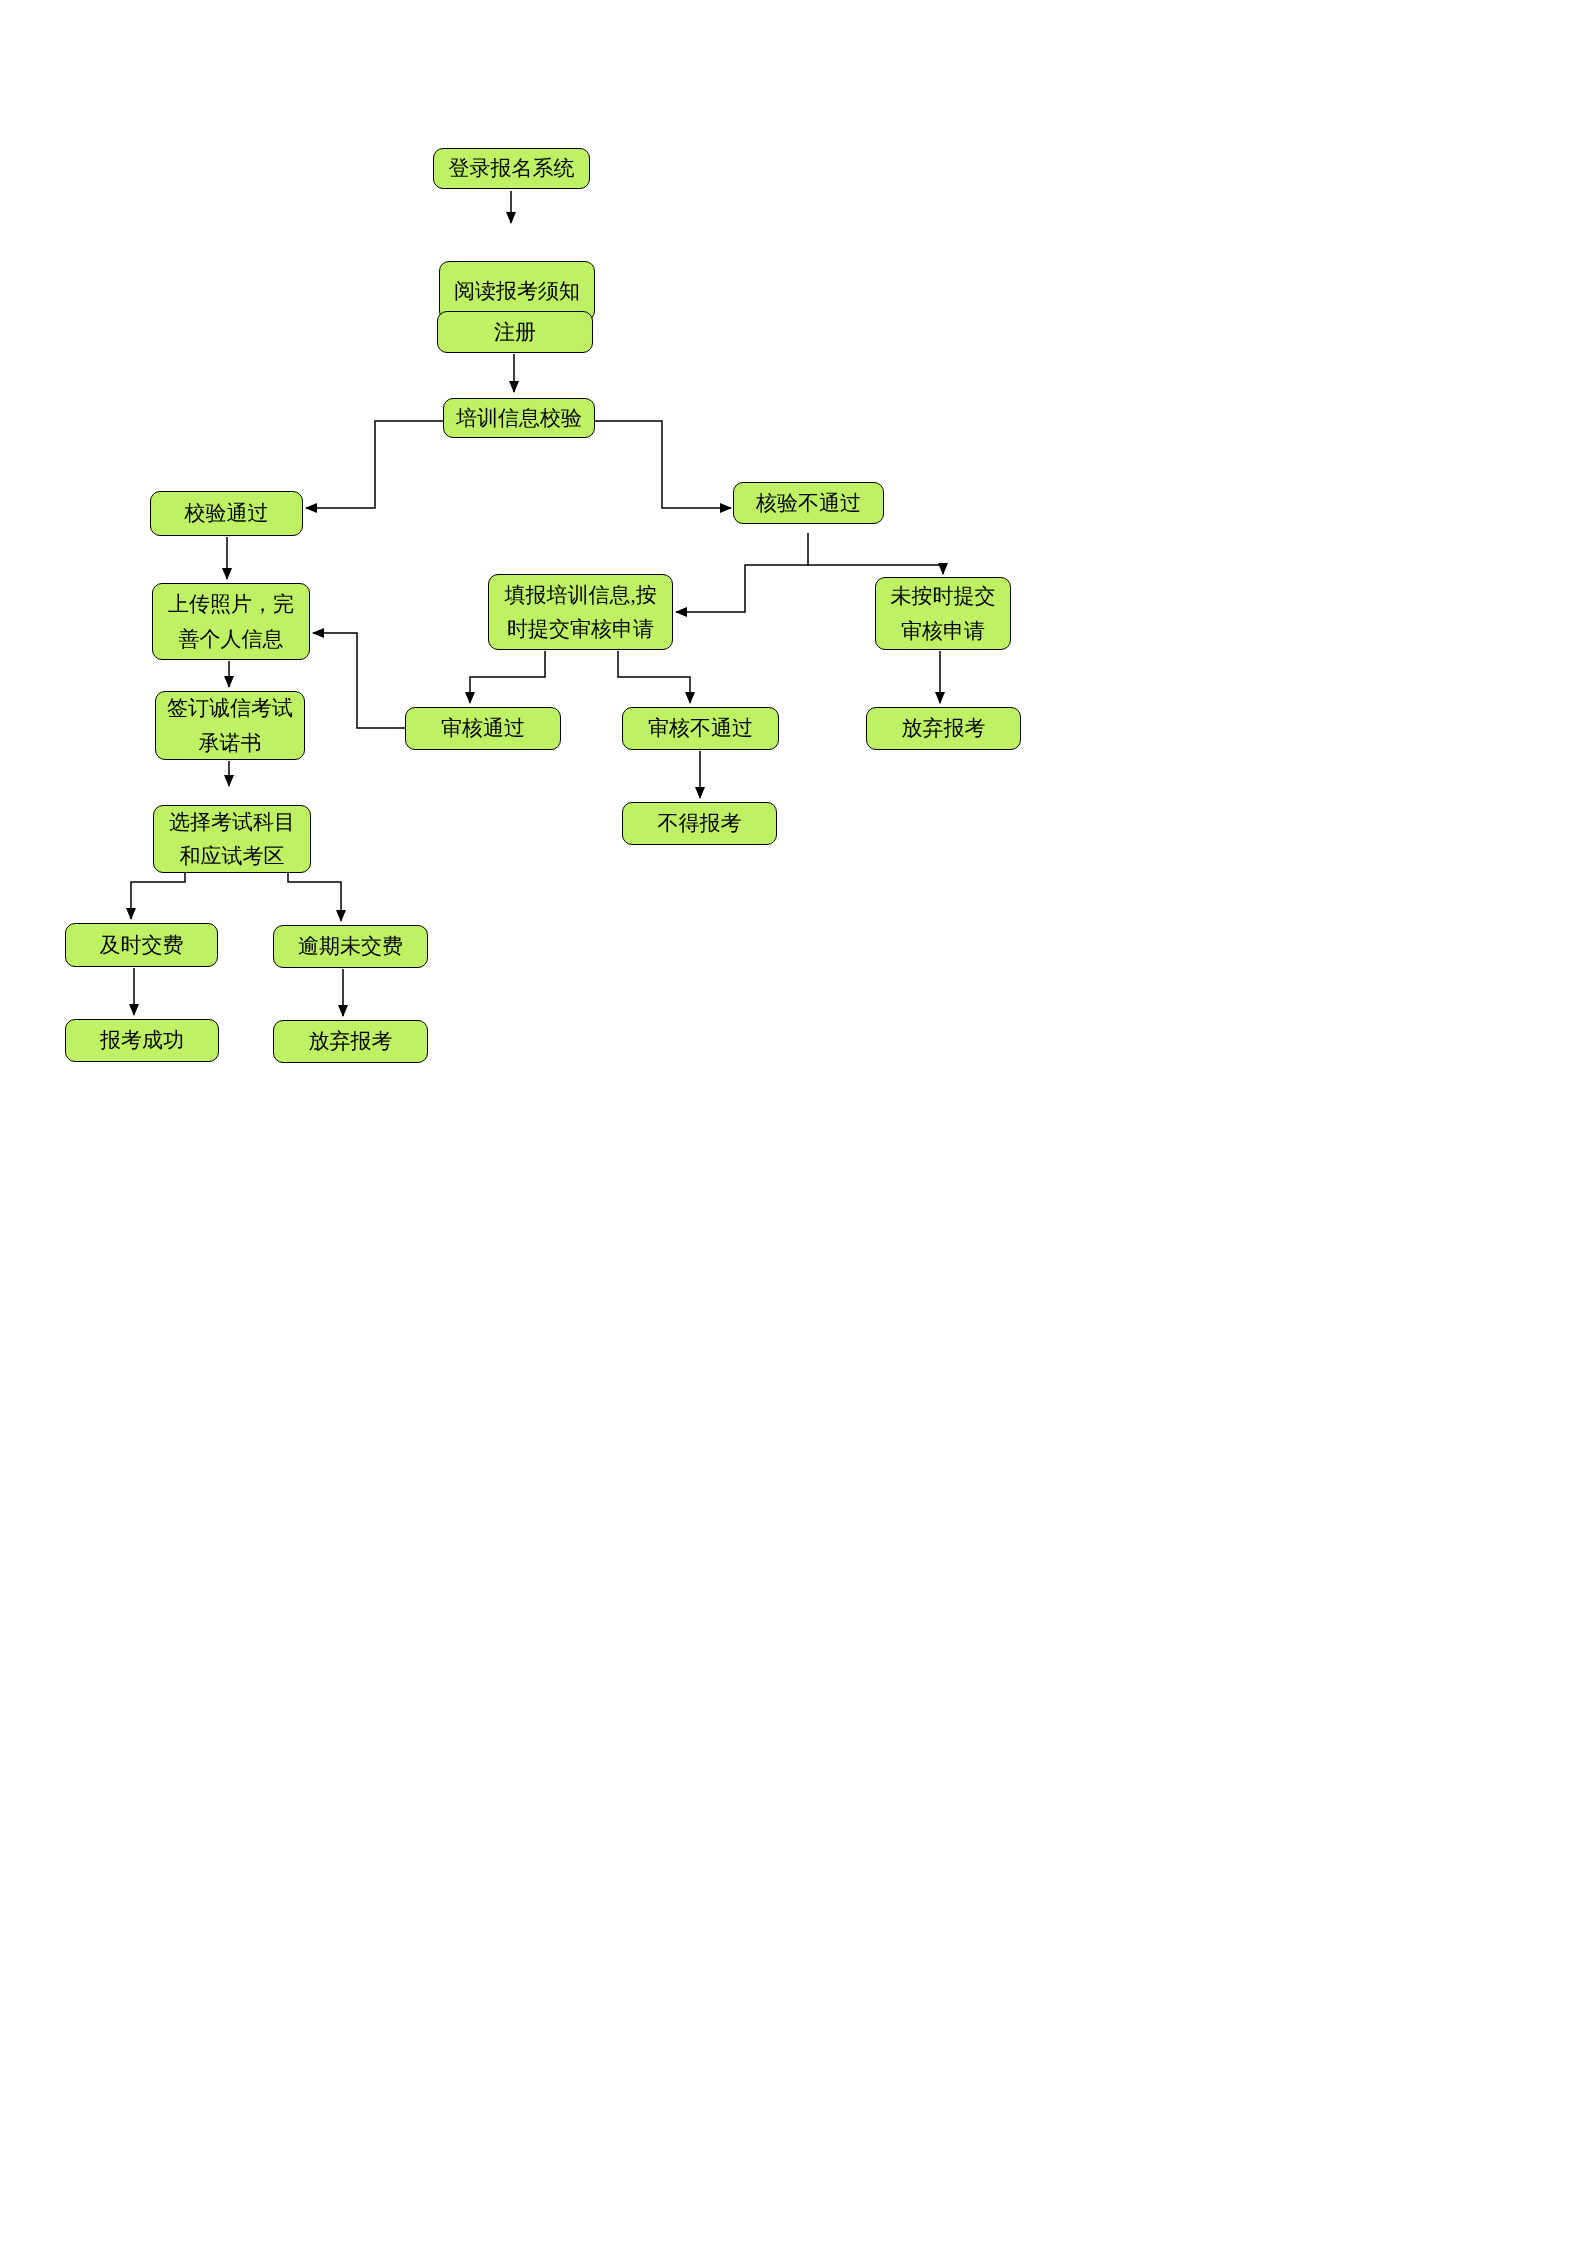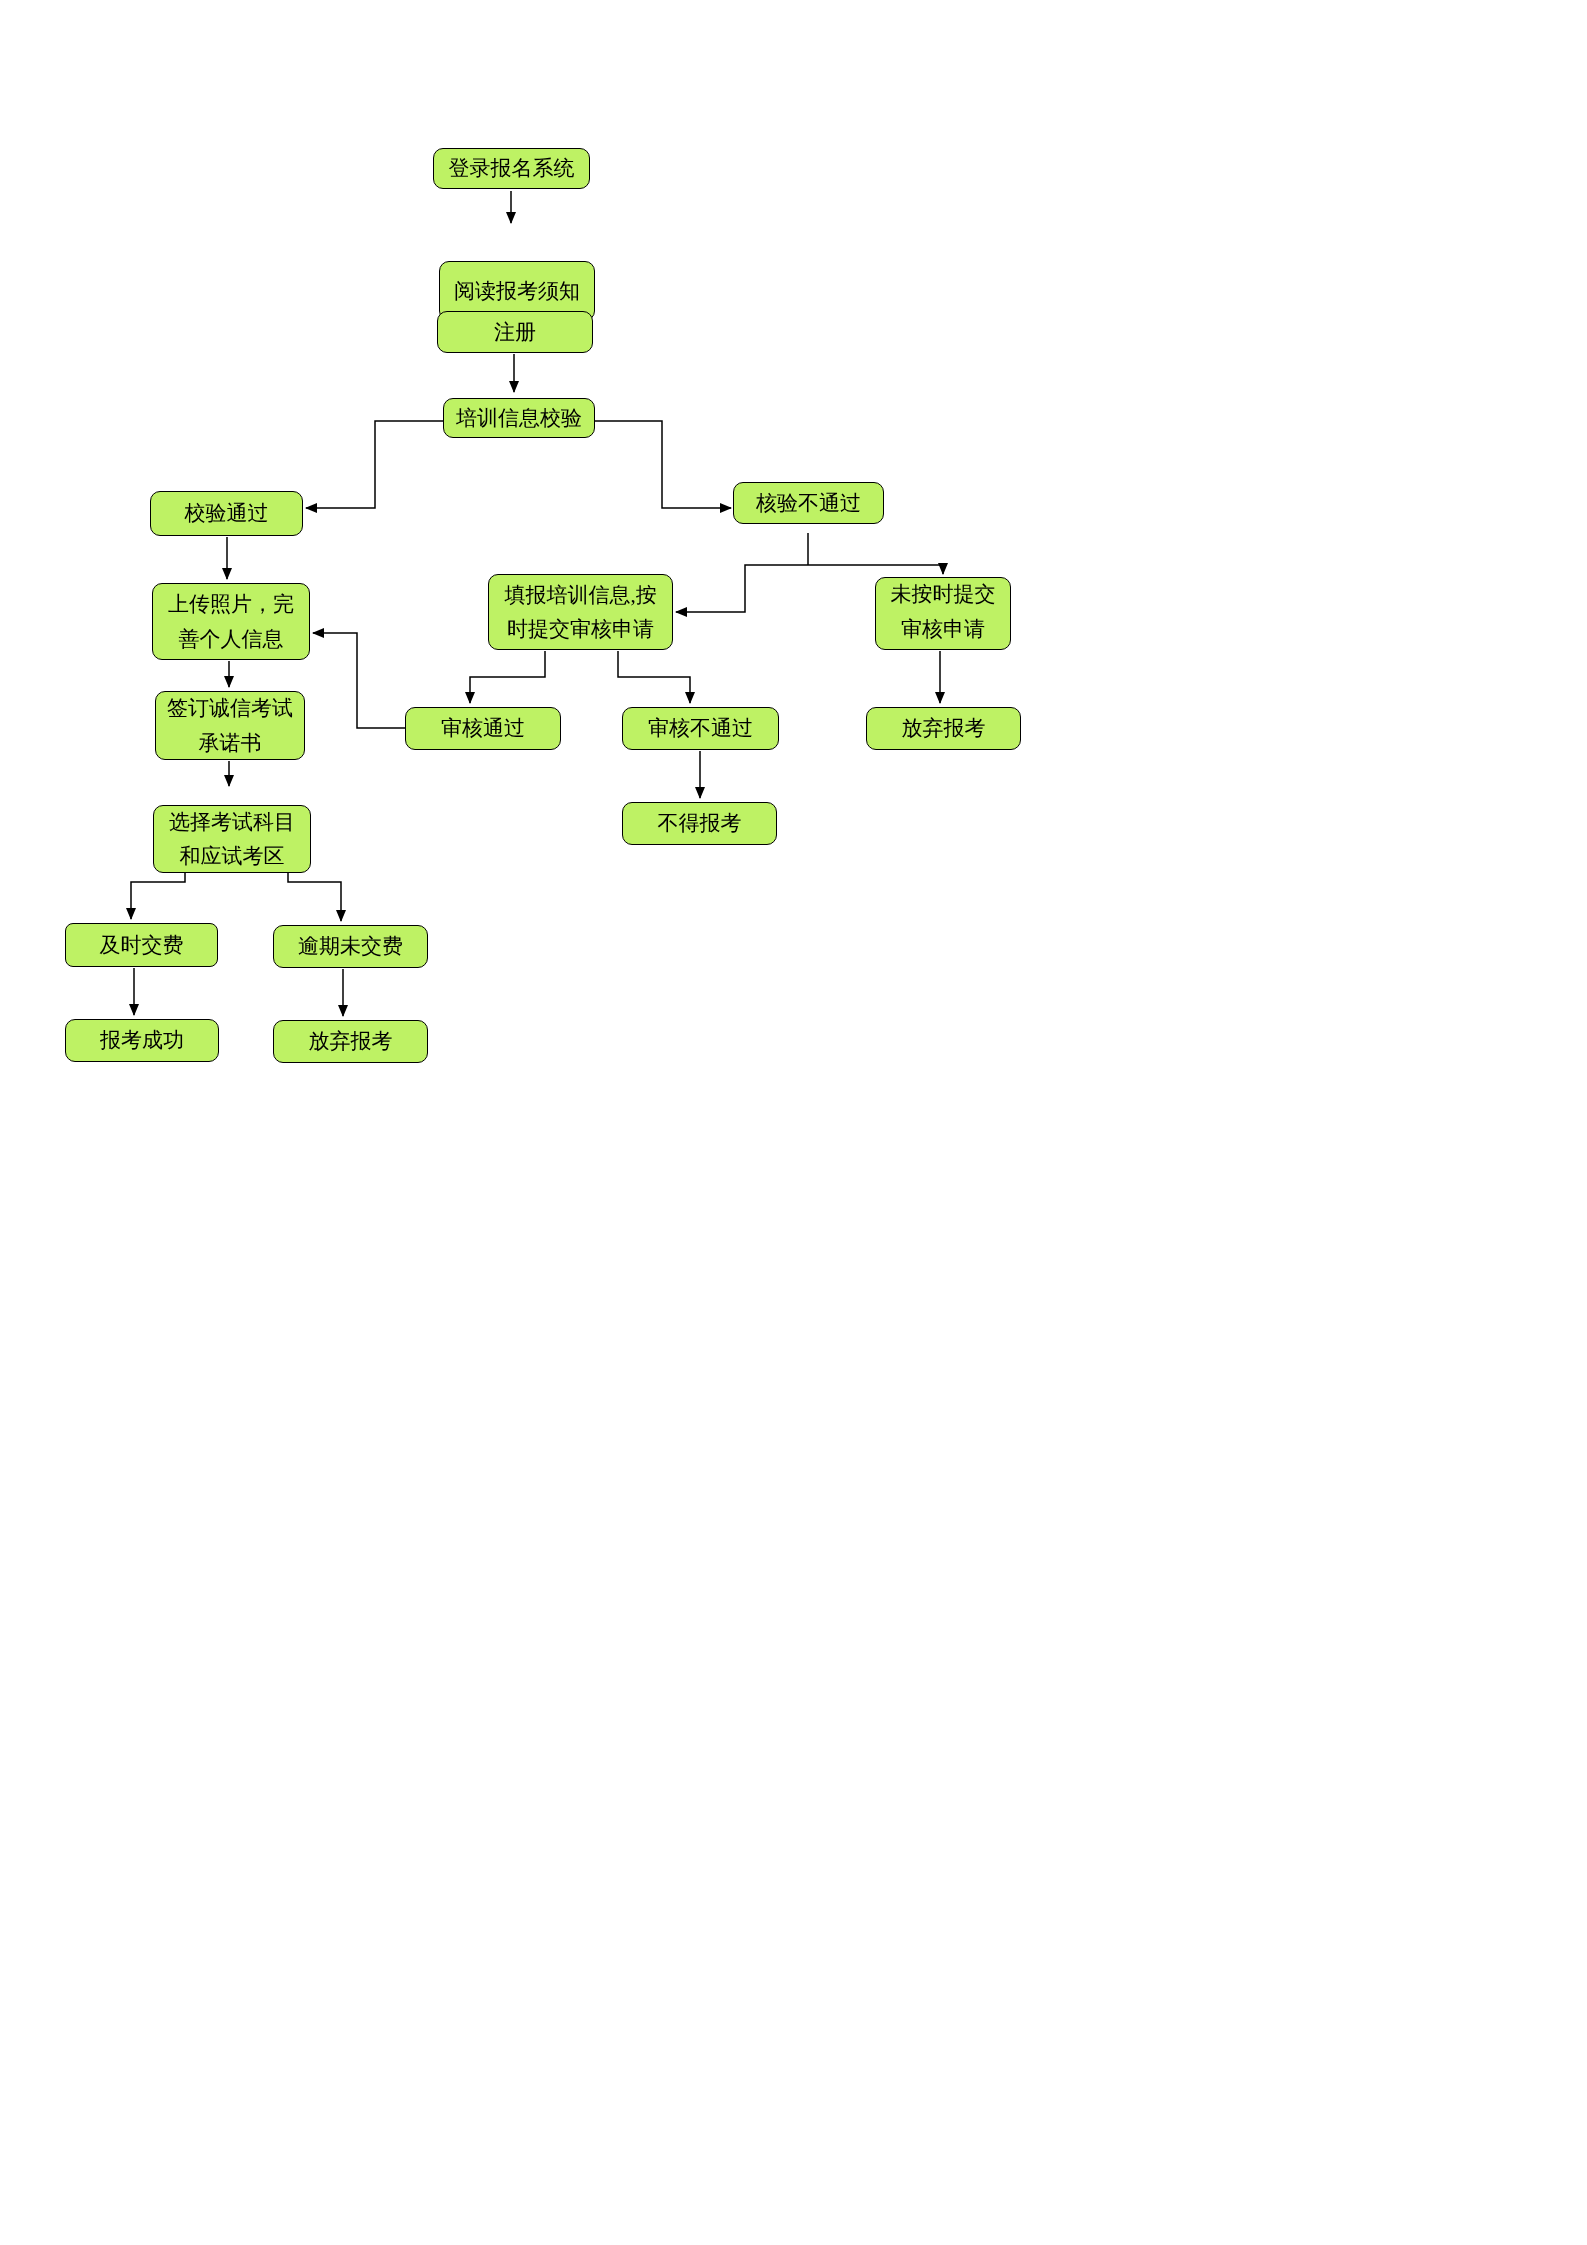--- a/index.html
+++ b/index.html
@@ -93,32 +93,32 @@
 
   <div class="node" style="left:152px;top:583px;width:158px;height:77px;">上传照片，完
 善个人信息</div>
 
   <div class="node" style="left:155px;top:691px;width:150px;height:69px;">签订诚信考试
 承诺书</div>
 
   <div class="node" style="left:153px;top:790px;width:158px;height:68px;margin-top:15px;">选择考试科目
 和应试考区</div>
 
-  <div class="node" style="left:65px;top:923px;width:153px;height:44px;border-radius:8px;">及时交费</div>
+  <div class="node" style="left:65px;top:923px;width:153px;height:44px;">及时交费</div>
 
   <div class="node" style="left:273px;top:925px;width:155px;height:43px;">逾期未交费</div>
 
   <div class="node" style="left:65px;top:1019px;width:154px;height:43px;">报考成功</div>
 
   <div class="node" style="left:273px;top:1020px;width:155px;height:43px;">放弃报考</div>
 
   <div class="node" style="left:488px;top:574px;width:185px;height:76px;">填报培训信息,按
 时提交审核申请</div>
 
-  <div class="node" style="left:875px;top:577px;width:136px;height:73px;font-family:Liberation Mono, monospace;">未按时提交
+  <div class="node" style="left:875px;top:577px;width:136px;height:73px;">未按时提交
 审核申请</div>
 
   <div class="node" style="left:866px;top:707px;width:155px;height:43px;">放弃报考</div>
 
   <div class="node" style="left:405px;top:707px;width:156px;height:43px;">审核通过</div>
 
   <div class="node" style="left:622px;top:707px;width:157px;height:43px;">审核不通过</div>
 
   <div class="node" style="left:622px;top:802px;width:155px;height:43px;">不得报考</div>
 

